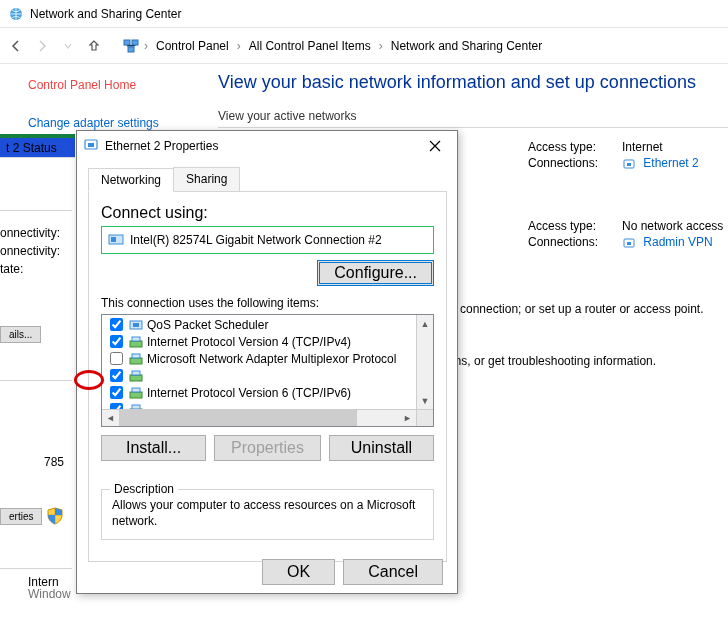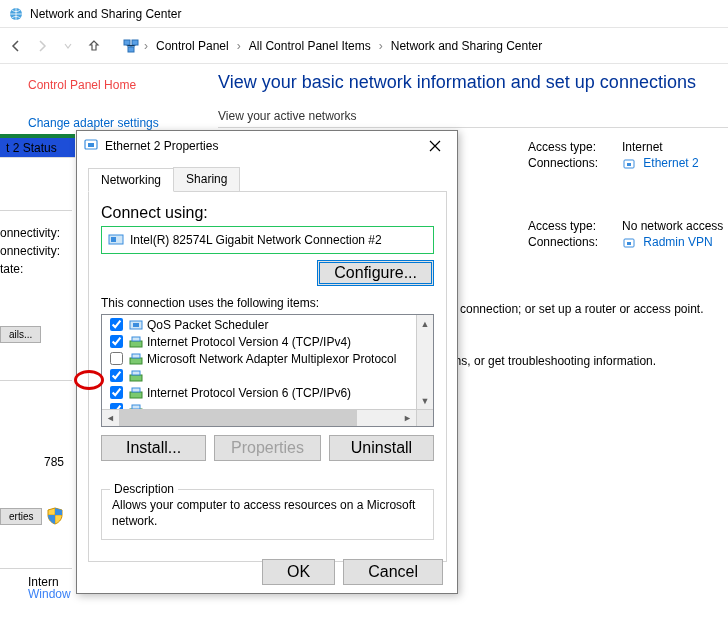--- a/index.html
+++ b/index.html
@@ -90,21 +90,21 @@
 .desc-group { border: 1px solid #d4d4d4; margin-top: 28px; padding: 8px 10px 10px 10px; position: relative; }
 .desc-group .legend { position: absolute; top: -8px; left: 8px; background: #fff; padding: 0 4px; font-size: 12px; }
 .desc-text { font-size: 12px; line-height: 1.3; }
 
 .dlg-footer { position: absolute; bottom: 8px; right: 14px; display: flex; gap: 8px; }
 .dlg-footer .btn { padding: 3px 24px; }
 
 
 .red-oval { position: absolute; border: 3px solid #d80000; border-radius: 50%; width: 30px; height: 20px; pointer-events: none; }
 
-.windows-link { position: absolute; left: 28px; bottom: 16px; color: #3b82f6; font-size: 12px; }
+.windows-link { position: absolute; left: 28px; bottom: 16px; color: #737373; font-size: 12px; }
 .num785 { position: absolute; left: 44px; top: 455px; font-size: 12px; }
 </style>
 </head>
 <body>
 
 <div class="titlebar">
   <span class="win-icon">
     <svg viewBox="0 0 16 16" width="16" height="16">
         <circle cx="8" cy="8" r="6" fill="#4aa3df"></circle>
         <path d="M2 8h12M8 2v12M4 4c2 2 6 2 8 0M4 12c2-2 6-2 8 0" stroke="#fff" stroke-width="0.8" fill="none"></path>

